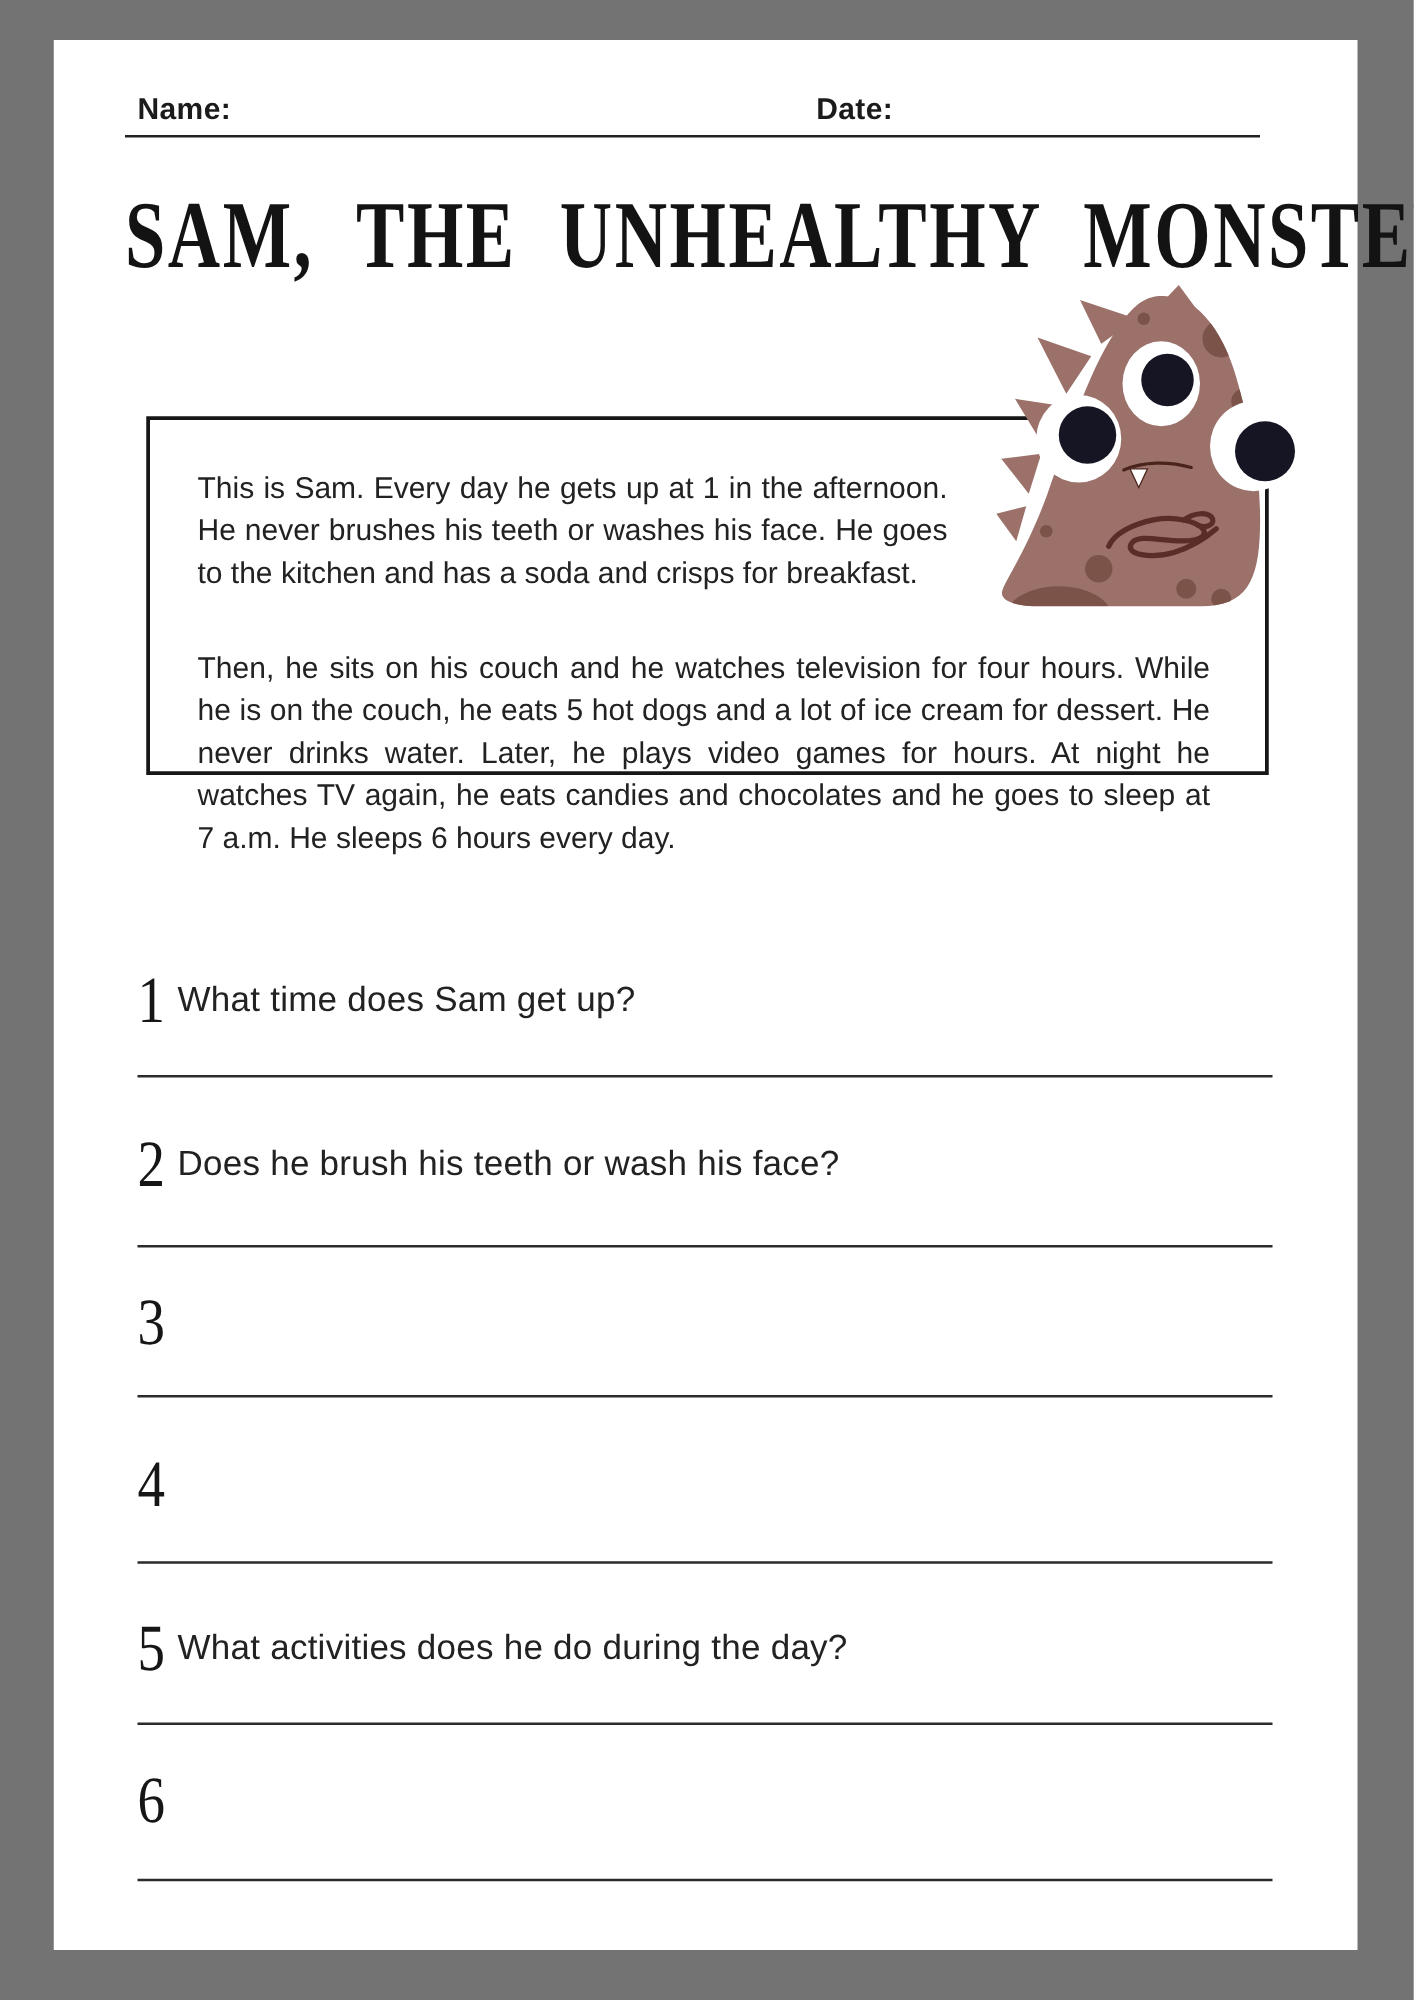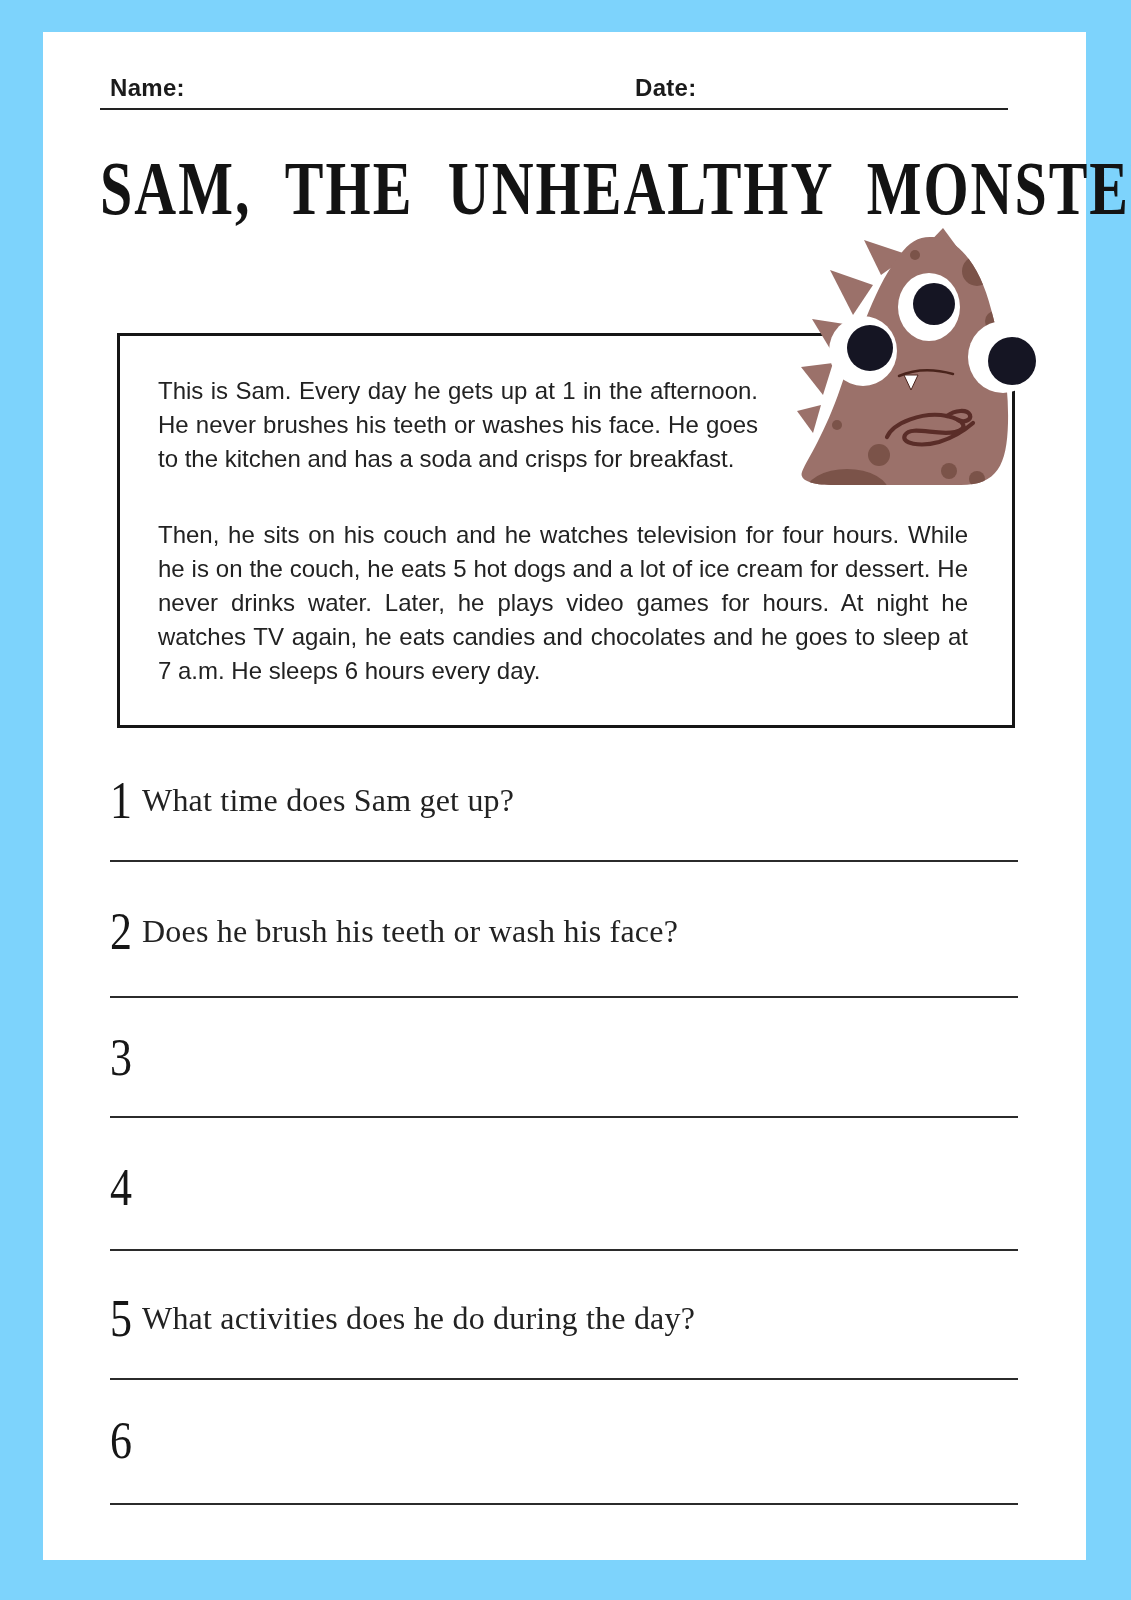--- a/index.html
+++ b/index.html
@@ -1,38 +1,38 @@
 <!DOCTYPE html>
 <html><head>
 <meta charset="utf-8">
 <style>
   * { margin:0; padding:0; box-sizing:border-box; }
   html,body { background:#d8d1ca; }
   .canvas {
     position:relative;
     width:1131px; height:1600px;
-    background:#7dd3fc;
+    background:#737373;
     overflow:hidden;
     font-family:"Liberation Sans", sans-serif;
     color:#1c1c1c;
   }
   .page {
     position:absolute;
     left:43px; top:32px;
     width:1043px; height:1528px;
     background:#ffffff;
   }
   
   .hdr-label {
     position:absolute;
     font-size:24px; font-weight:700; letter-spacing:.3px;
     color:#1b1b1b; top:42px;
   }
   .hdr-name { left:67px; }
-  .hdr-date { left:592px; }
+  .hdr-date { left:610px; }
   .hdr-line {
     position:absolute; left:57px; top:76px; width:908px;
     border-top:2px solid #222;
   }
   
   .title {
     position:absolute; left:57px; top:112px; width:908px;
     text-align:center;
     font-family:"Liberation Serif", serif;
     font-weight:600;
@@ -46,21 +46,21 @@
   }
   
   .instructions {
     position:absolute; left:67px; top:214px;
     font-size:23px; font-weight:700; line-height:30px;
     color:#1b1b1b;
   }
   
   .reading-box {
     position:absolute; left:74px; top:301px;
-    width:898px; height:395px;
+    width:898px; height:287px;
     border:3px solid #161616;
     background:#ffffff;
     padding:32px 33px 0 38px;
   }
   .reading-box p {
     font-size:24px; line-height:34px;
     text-align:justify;
     color:#222;
   }
   .para1 { width:600px; margin-top:6px; }
@@ -76,21 +76,21 @@
     display:flex; align-items:center;
   }
   .q-num {
     font-family:"Liberation Serif", serif;
     font-size:44px; font-weight:500; color:#161616;
     transform:scaleY(1.2);
     transform-origin:left center;
     width:32px; flex:0 0 32px;
   }
   .q-text {
-    font-size:32px; color:#222; letter-spacing:.2px;font-family:Liberation Serif, serif;
+    font-size:28px; color:#222; letter-spacing:.2px;
   }
   .answer-line {
     position:absolute; left:67px; width:908px;
     border-top:2px solid #2b2b2b;
   }
 </style>
 </head>
 <body>
 
 <div class="canvas">

